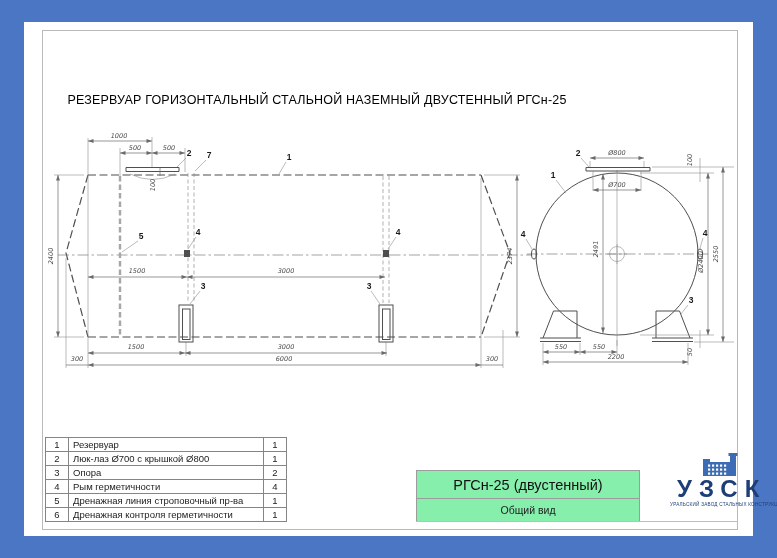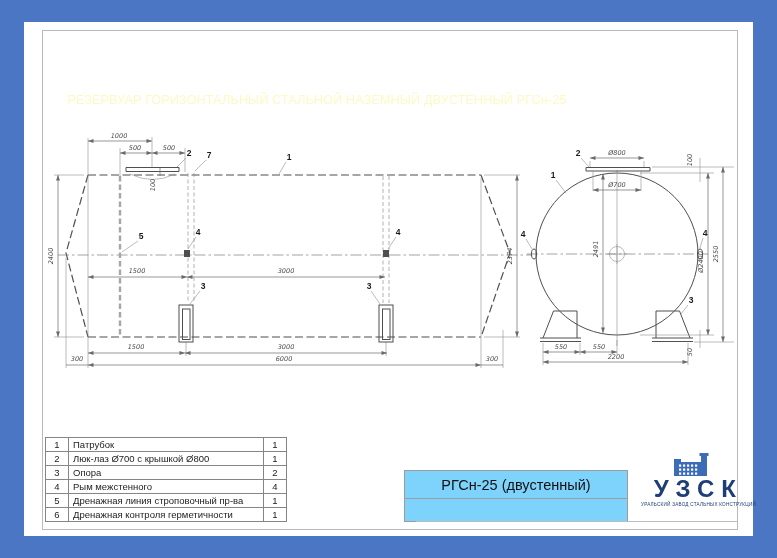--- a/index.html
+++ b/index.html
@@ -1,48 +1,48 @@
 <!DOCTYPE html>
 <html><head>
 <meta charset="utf-8">
 <style>
   html,body{margin:0;padding:0;}
   .stage{position:relative;width:777px;height:558px;background:#4a76c4;overflow:hidden;
          font-family:"Liberation Sans",sans-serif;}
   .page{position:absolute;left:24px;top:22px;width:729px;height:514px;background:#ffffff;}
   .frame{position:absolute;left:42px;top:30px;width:694px;height:498px;border:1px solid #b9b9b9;}
   .dtitle{position:absolute;left:42px;top:93px;width:550px;text-align:center;
-          font-size:12.5px;color:#fef9c3;letter-spacing:0.2px;}
+          font-size:12.5px;color:#000000;letter-spacing:0.2px;}
   svg.draw{position:absolute;left:0;top:0;pointer-events:none;}
   
   .dsh{stroke:#4f4f4f;stroke-width:1.2;fill:none;stroke-dasharray:8 3.5;}
   .sld{stroke:#4f4f4f;stroke-width:1;fill:none;}
   .thn{stroke:#8d8d8d;stroke-width:0.6;fill:none;}
   .dd{stroke:#7d7d7d;stroke-width:0.7;fill:none;stroke-dasharray:11 3 2.5 3;}
   .drn{stroke:#a6a6a6;stroke-width:2.4;fill:none;stroke-dasharray:5.5 3;}
   .prj{stroke:#909090;stroke-width:0.7;fill:none;stroke-dasharray:4 2.5;}
   .dim{stroke:#6a6a6a;stroke-width:0.7;fill:none;marker-start:url(#ma);marker-end:url(#ma);}
   .dimn{stroke:#6a6a6a;stroke-width:0.7;fill:none;}
   text.dt{font-family:"DejaVu Sans",sans-serif;font-style:italic;font-size:6.5px;fill:#4a4a4a;text-anchor:middle;}
   text.co{font-family:"Liberation Sans",sans-serif;font-weight:bold;font-size:8.5px;fill:#1a1a1a;text-anchor:middle;}
   
   table.parts{position:absolute;left:45px;top:437px;border-collapse:collapse;table-layout:fixed;}
   table.parts td{border:1px solid #858585;font-size:9.5px;color:#222;height:13px;
                  padding:0 4px;overflow:hidden;white-space:nowrap;}
   td.cnum{width:14px;text-align:center;padding:0;}
   td.cname{width:186px;}
   td.cqty{width:14px;text-align:center;padding:0;}
   
-  .tblock{position:absolute;left:404px;top:470px;width:222px;height:50px;border:1px solid #9c9c9c;background:#7dd3fc;}
+  .tblock{position:absolute;left:416px;top:470px;width:222px;height:50px;border:1px solid #9c9c9c;background:#86efac;}
   .tblock .r1{height:27px;border-bottom:1px solid #9c9c9c;display:flex;align-items:center;
               justify-content:center;font-size:14.5px;color:#111;}
   .tblock .r2{height:22px;display:flex;align-items:center;justify-content:center;font-size:10.5px;color:#222;}
   .tblock-ext{position:absolute;left:416px;top:521px;width:322px;height:1px;background:#bdbdbd;}
   
-  .logo{position:absolute;left:641px;top:453px;width:102px;text-align:right;}
+  .logo{position:absolute;left:670px;top:453px;width:102px;text-align:left;}
   .logo svg{display:block;margin:0 auto;}
   .logo .abbr{font-size:24px;font-weight:700;color:#1d3e77;letter-spacing:7px;
               line-height:24px;margin-left:7px;white-space:nowrap;}
   .logo .tag{font-size:4.6px;color:#1d3e77;letter-spacing:0.25px;white-space:nowrap;margin-top:1px;}
 </style>
 </head>
 <body>
 
 <div class="stage">
   <div class="page"></div>
@@ -224,53 +224,54 @@
         <line class="thn" x1="688" y1="305" x2="681" y2="314"></line>
         <text class="co" x="691" y="303">3</text>
       </g>
     </g>
   </svg>
 
   <table class="parts">
     <tbody>
       <tr>
         <td class="cnum">1</td>
-        <td class="cname">Патрубок</td>
+        <td class="cname">Резервуар</td>
         <td class="cqty">1</td>
       </tr>
       <tr>
         <td class="cnum">2</td>
         <td class="cname">Люк-лаз Ø700 с крышкой Ø800</td>
         <td class="cqty">1</td>
       </tr>
       <tr>
         <td class="cnum">3</td>
         <td class="cname">Опора</td>
         <td class="cqty">2</td>
       </tr>
       <tr>
         <td class="cnum">4</td>
-        <td class="cname">Рым межстенного</td>
+        <td class="cname">Рым герметичности</td>
         <td class="cqty">4</td>
       </tr>
       <tr>
         <td class="cnum">5</td>
         <td class="cname">Дренажная линия строповочный пр-ва</td>
         <td class="cqty">1</td>
       </tr>
       <tr>
         <td class="cnum">6</td>
         <td class="cname">Дренажная контроля герметичности</td>
         <td class="cqty">1</td>
       </tr>
     </tbody>
   </table>
 
   <div class="tblock">
     <div class="r1">РГСн-25 (двустенный)</div>
+    <div class="r2">Общий вид</div>
   </div>
   <div class="tblock-ext"></div>
 
   <div class="logo">
     <svg width="40" height="24" viewBox="0 0 40 24">
       <rect x="2" y="6" width="7" height="17" fill="#3b6cb5"></rect>
       <rect x="4" y="9" width="28" height="14" fill="#3b6cb5"></rect>
       <rect x="29" y="0" width="6" height="23" fill="#3b6cb5"></rect>
       <rect x="27.5" y="0" width="9" height="3" fill="#3b6cb5"></rect>
       <g fill="#ffffff">

